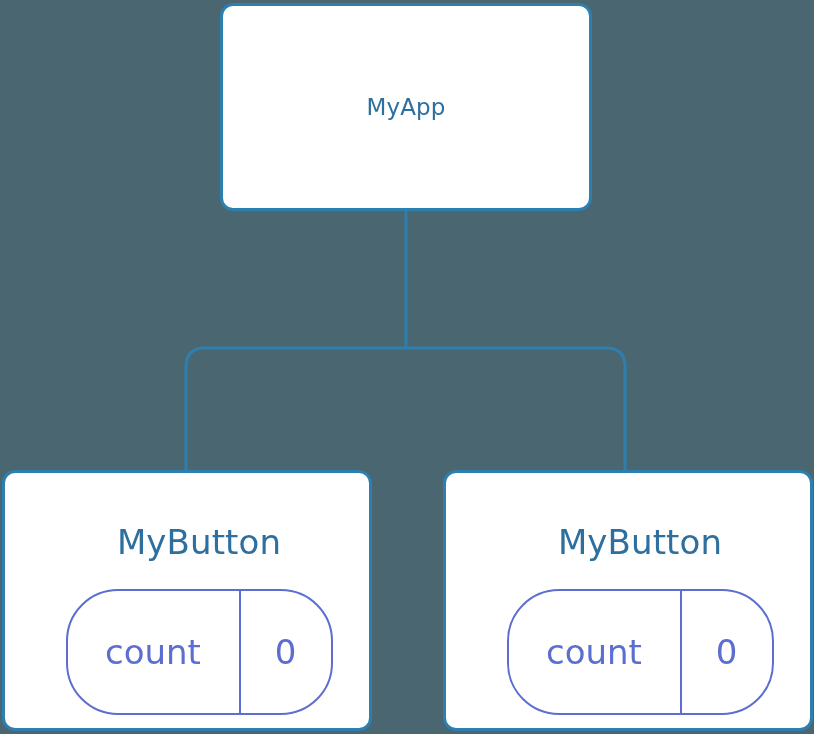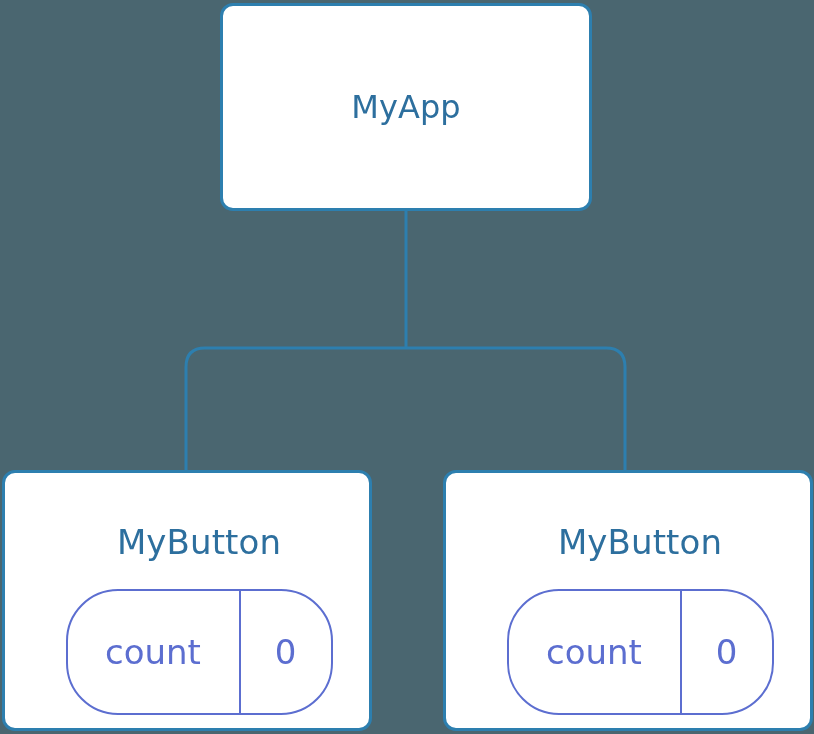--- a/index.html
+++ b/index.html
@@ -56,21 +56,21 @@
 
   .node-title {
     color: #2d6f9e;
     font-size: 34px;
     font-weight: 400;
     letter-spacing: 0.1px;
     line-height: 1;
     white-space: nowrap;
   }
   .node-root .node-title {
-    font-size: 32px;
+    font-size: 23px;
   }
   .node-child .node-title {
     margin-top: 52px;
   }
 
   .state-pill {
     margin-top: 30px;
     width: 267px;
     height: 126px;
     border: 2px solid #5c6ed0;

